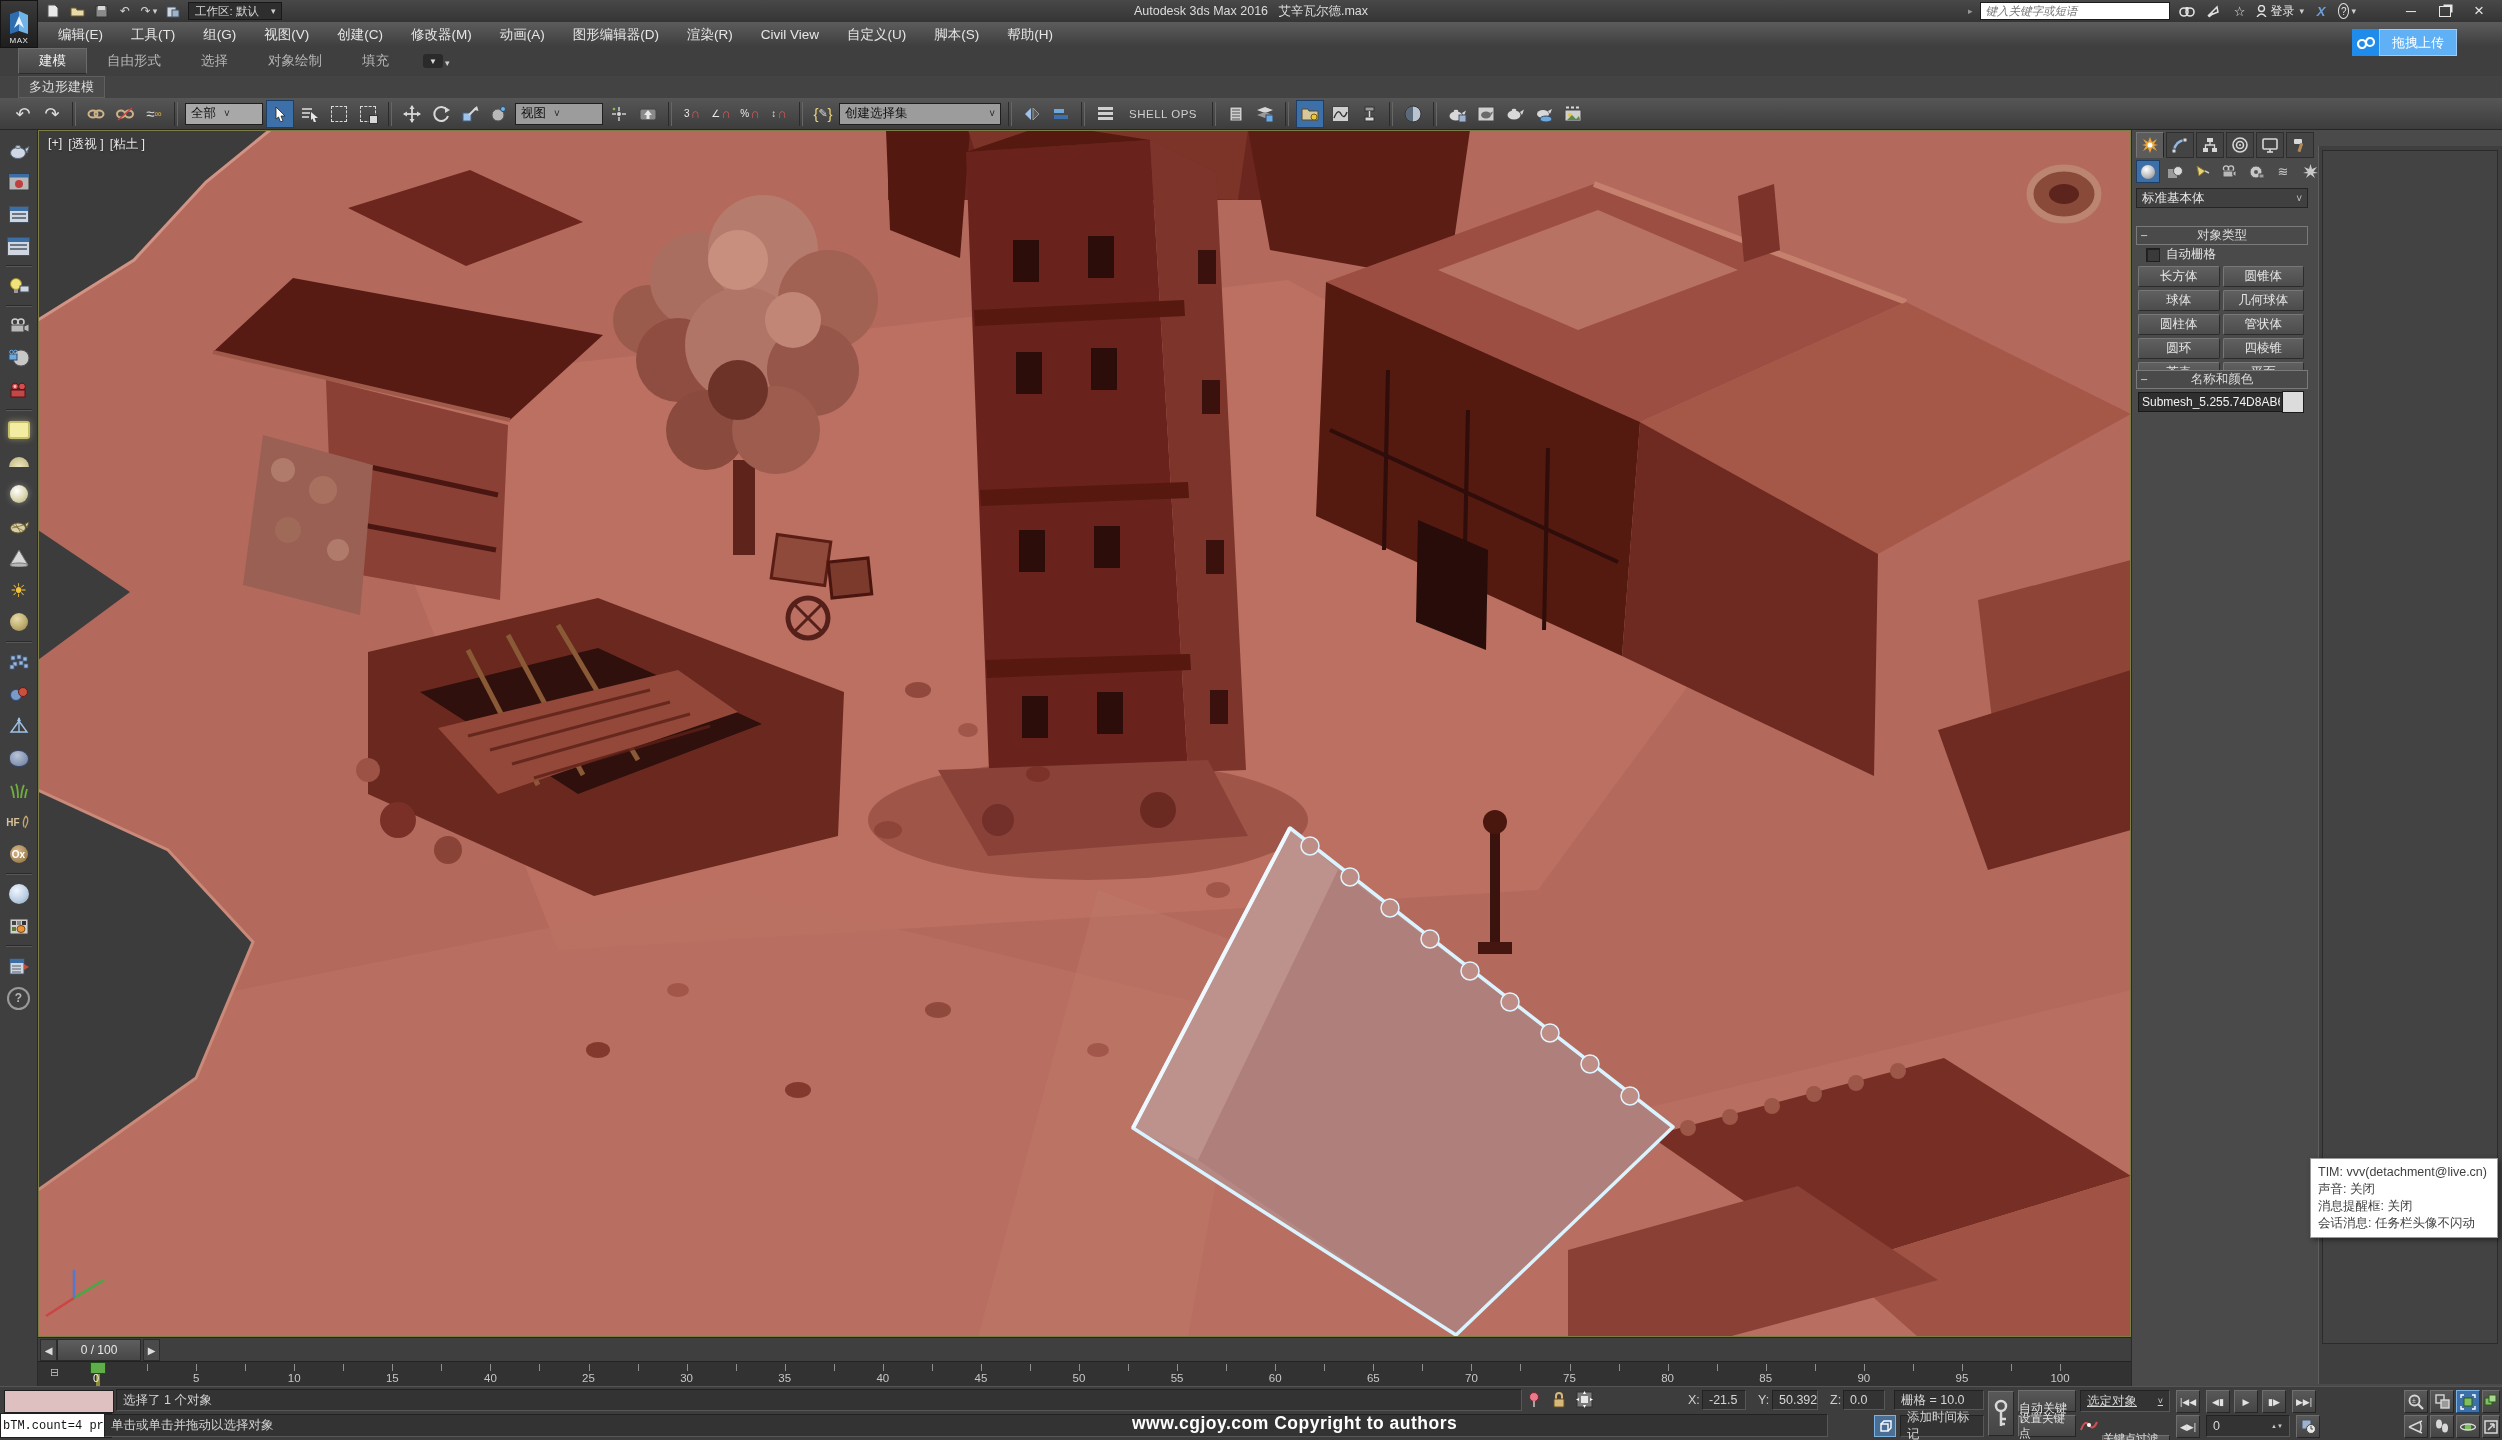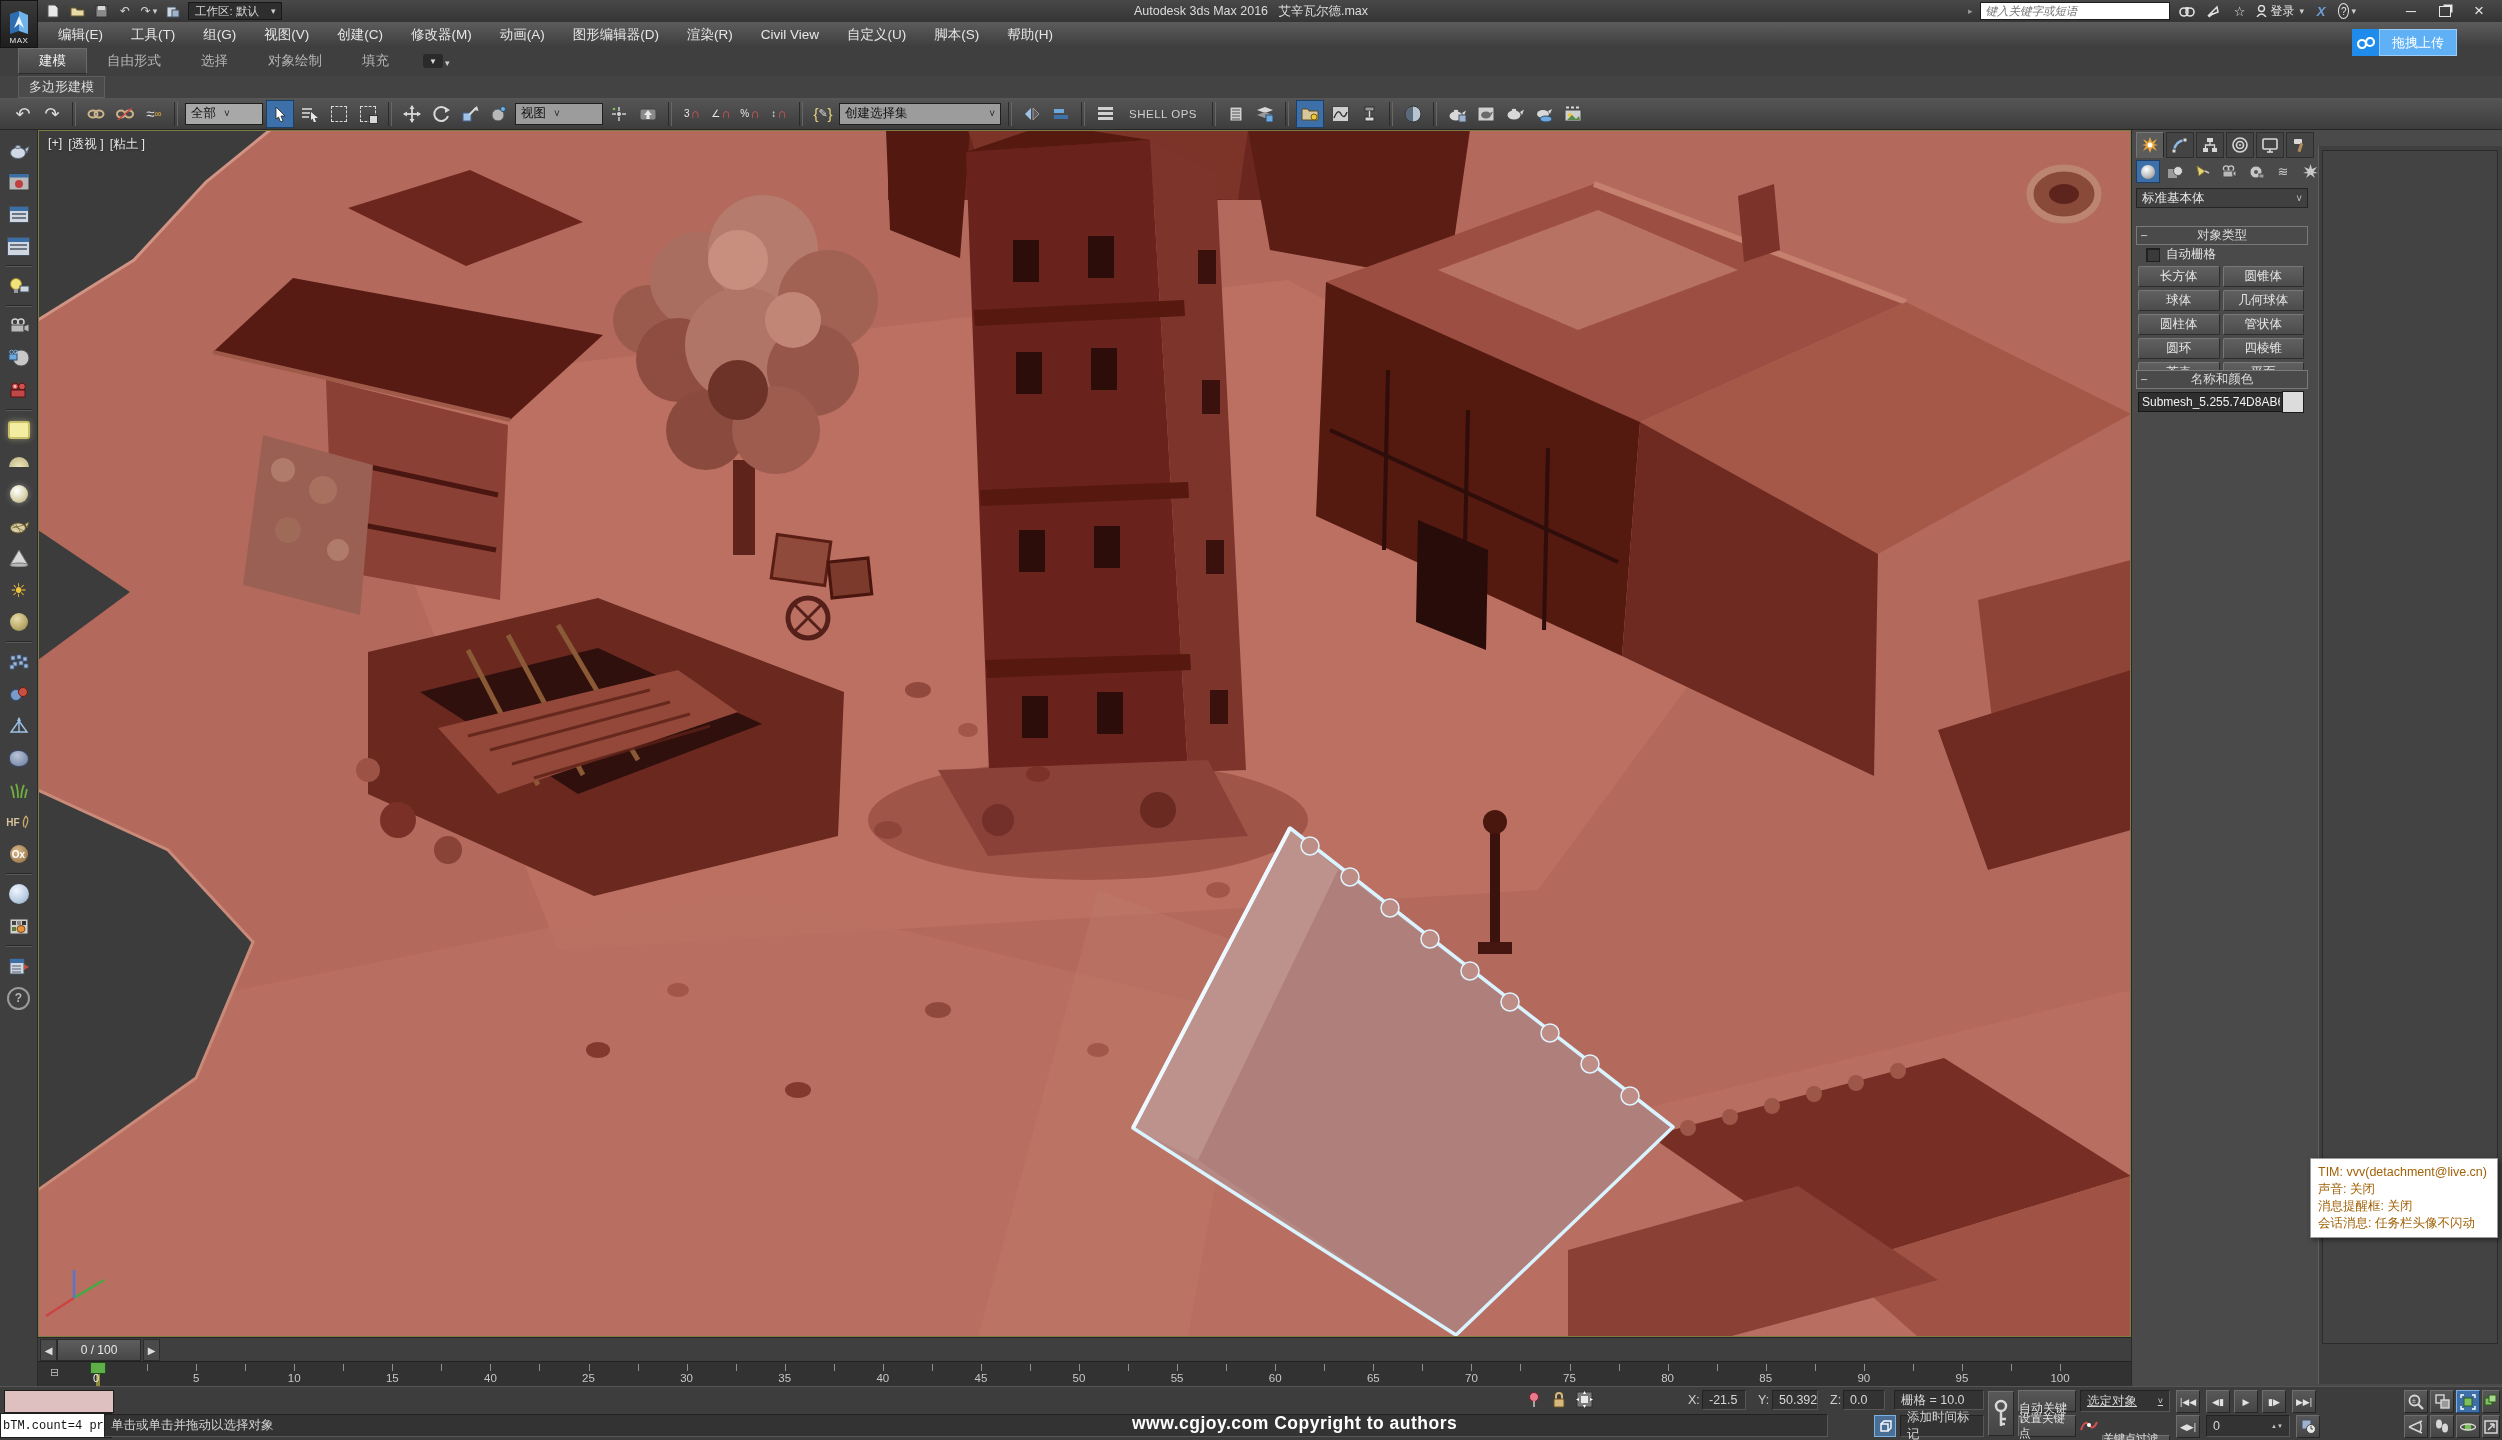--- a/index.html
+++ b/index.html
@@ -126,21 +126,21 @@
   #watermark{left:1132px;top:26px;font-size:17.5px;font-weight:bold;color:#fff;letter-spacing:.5px;z-index:6;white-space:nowrap;}
   .pbk{width:24px;height:23px;font-size:9px;}
   .navic{width:24px;height:23px;}
   
   #uploadbtn{left:2352px;top:29px;height:27px;display:flex;z-index:40;}
   #uploadbtn .bico{width:27px;height:27px;background:#1f8ceb;display:flex;align-items:center;justify-content:center;}
   #uploadbtn .blbl{height:25px;border:1px solid #9ccdf8;background:#5fb0f5;color:#fff;font-size:13px;
                    display:flex;align-items:center;padding:0 12px;}
   #timpopup{left:2310px;top:1158px;width:188px;background:#fff;border:1px solid #9a9a9a;z-index:50;
             box-shadow:2px 2px 5px rgba(0,0,0,.45);padding:5px 7px;box-sizing:border-box;}
-  #timpopup div{font-size:12.5px;color:#a16207;line-height:17px;white-space:nowrap;overflow:hidden;}
+  #timpopup div{font-size:12.5px;color:#404040;line-height:17px;white-space:nowrap;overflow:hidden;}
   .keybtn{left:1988px;top:4px;width:26px;height:45px;}
 </style>
 </head>
 <body>
 
 <div id="titlebar" class="abs">
   <div id="qat">
     <span class="qic">
       <svg width="12" height="14">
           <path d="M1 1 h7 l3 3 v9 h-10 z" fill="#e8e8e8" stroke="#555"></path>
@@ -1045,20 +1045,23 @@
   <input id="namefield" value="Submesh_5.255.74D8AB6" style="">
   <span id="colorswatch" class="abs"></span>
   <div id="panelvoid">
       <div class="inner"></div>
     </div>
 </div>
 
 <div id="statusbar" class="abs">
   <span id="macrocell" class="abs"></span>
   <span id="listencell" class="abs">bTM.count=4 pr</span>
+  <span class="sunken abs" style="left:116px;top:2px;width:1406px;height:22px;">
+    <span>选择了 1 个对象</span>
+    </span>
   <span class="sunken abs" style="left:104px;top:27px;width:1724px;height:23px;">
     <span>单击或单击并拖动以选择对象</span>
     </span>
   <span id="watermark" class="abs">www.cgjoy.com Copyright to authors</span>
 
   <span class="abs" style="left:1528px;top:5px;">
     <svg width="12" height="16">
         <circle cx="6" cy="5" r="4.5" fill="#e87a8a" stroke="#7a2030"></circle>
         <line x1="6" y1="9" x2="6" y2="15" stroke="#c8c8c8" stroke-width="1.5"></line>
       </svg></span>

